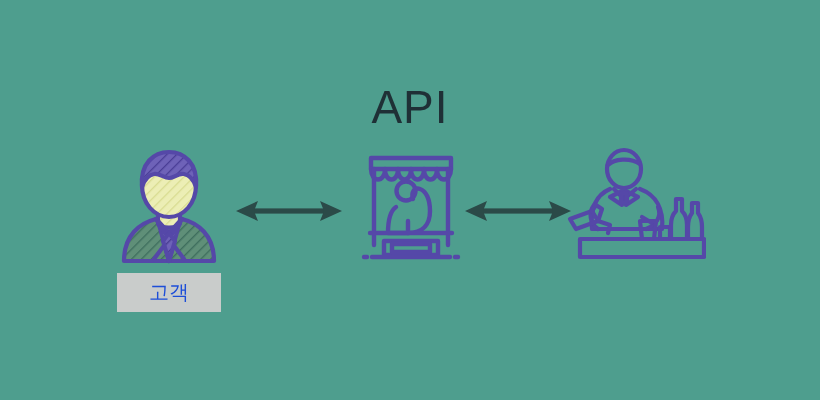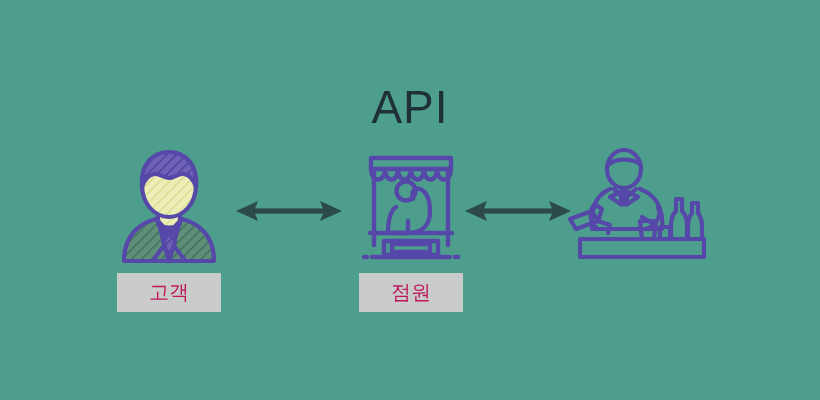--- a/index.html
+++ b/index.html
@@ -43,21 +43,21 @@
     display: flex;
     align-items: flex-end;
     justify-content: center;
   }
   .node-icon svg {
     display: block;
   }
   .label-box {
     margin: 8px auto 0;
     background: #c9cccb;
-    color: #be185d;
+    color: #1d4ed8;
     font-size: 20px;
     line-height: 1;
     padding: 9px 1px 10px;
     width: 102px;
     text-align: center;
     user-select: none;
   }
   #node-customer { left: 79px; }
   #node-clerk    { left: 321px; }
   #node-kitchen  { left: 546px; }
@@ -158,21 +158,20 @@
           <path d="M28 96 L82 96 L82 110 L28 110 Z"></path>
           <path d="M36 99 L74 99 L74 107 L36 107 Z"></path>
 
           <path d="M16 112 L94 112"></path>
 
           <path d="M8 112 L11 112"></path>
           <path d="M99 112 L102 112"></path>
         </g>
       </svg>
     </div>
-    <div class="label-box">점원</div>
   </div>
 
   <div class="arrow" id="arrow-right">
     <svg width="110" height="30" viewBox="0 0 110 30" aria-hidden="true">
       <g fill="#2b4a48" stroke="none">
         <rect x="16" y="12.4" width="78" height="5.2"></rect>
         <path d="M2 15 L24 5 L20 15 L24 25 Z"></path>
         <path d="M108 15 L86 5 L90 15 L86 25 Z"></path>
       </g>
     </svg>

